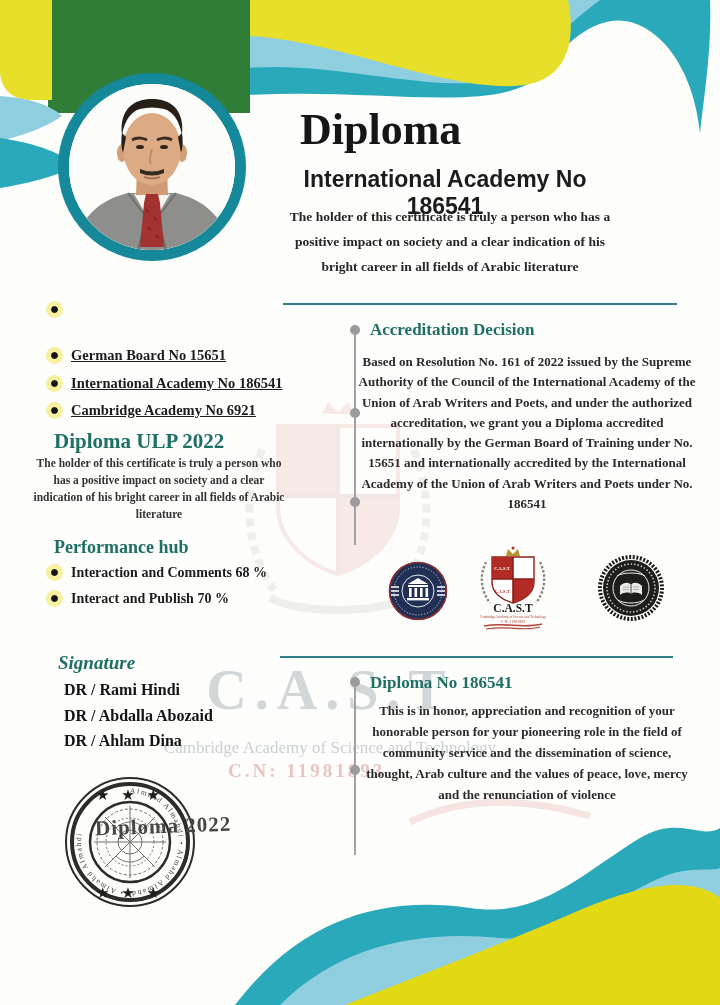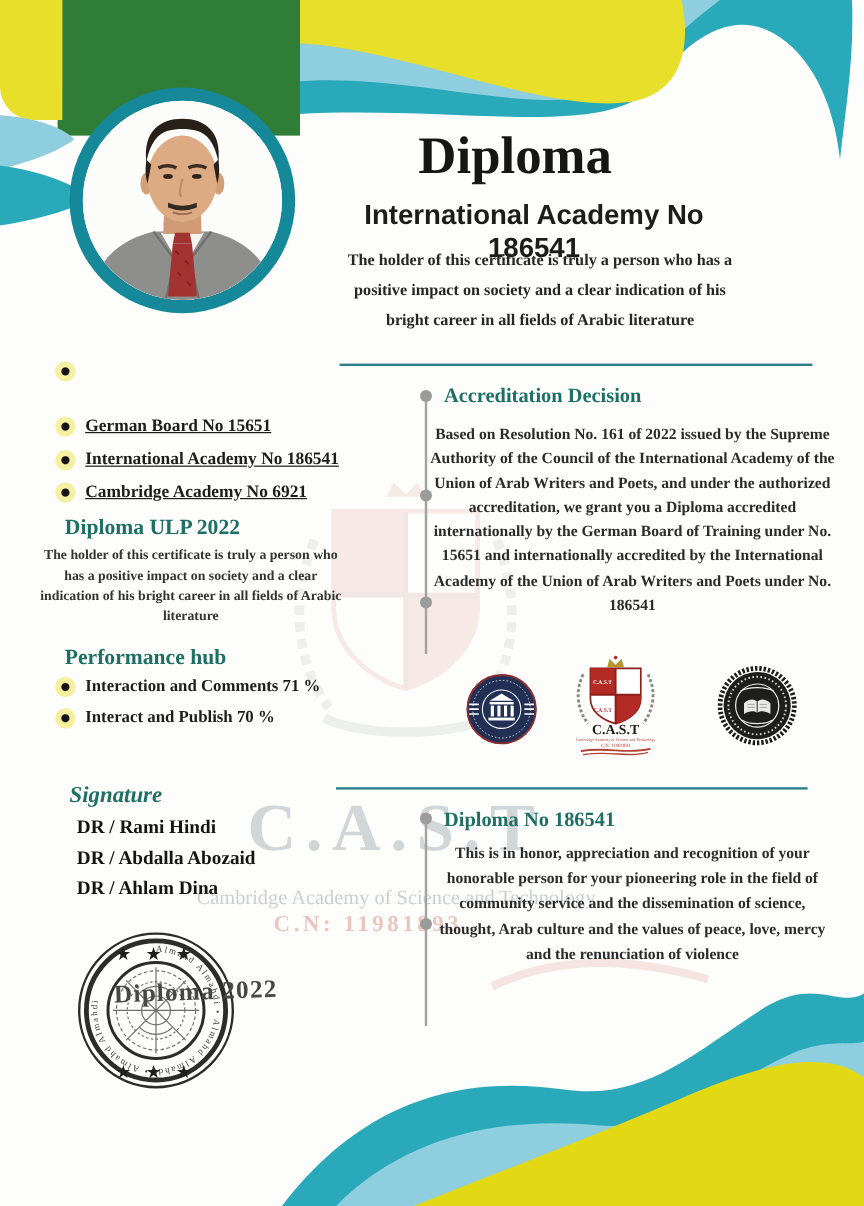--- a/index.html
+++ b/index.html
@@ -3,37 +3,37 @@
 <meta charset="utf-8">
 <style>
   html,body{margin:0;padding:0;}
   body{width:720px;height:1005px;position:relative;overflow:hidden;background:#fdfdfb;
        font-family:"Liberation Serif", serif;}
   .abs{position:absolute;}
   .wm{z-index:0;}
   .deco{z-index:1;}
   .fg{z-index:2;}
   
-  .title{left:300px;top:104px;width:210px;text-align:right;font-size:44px;font-weight:bold;color:#161616;}
+  .title{left:300px;top:104px;width:210px;text-align:left;font-size:44px;font-weight:bold;color:#161616;}
   .subtitle{left:279px;top:166px;width:332px;text-align:center;font-size:23px;font-weight:bold;
             font-family:"Liberation Sans",sans-serif;color:#1c1c1c;}
   .intro{left:282px;top:204px;width:336px;text-align:center;font-size:13.5px;font-weight:bold;
          line-height:25px;color:#262626;}
   .sep{height:2px;background:#2e7e87;}
   .sep1{left:283px;top:303px;width:394px;}
   .sep2{left:280px;top:656px;width:393px;}
   .h-teal{font-weight:bold;color:#1e6f64;}
   .name-row{left:46px;top:301px;}
   .name-txt{font-size:19px;font-weight:bold;color:#141414;}
   .cred{font-size:14.5px;font-weight:bold;color:#1d1d1d;text-decoration:underline;}
   .bullet{width:17px;height:17px;border-radius:50%;
           background:radial-gradient(circle,#141414 0 24%,#f6f0a0 32% 78%,rgba(246,240,160,0) 85%);
           display:inline-block;}
   .brow{display:flex;align-items:center;gap:8px;}
-  .ulp-h{left:54px;top:429px;font-size:18px;}
+  .ulp-h{left:54px;top:429px;font-size:21px;}
   .ulp-body{left:28px;top:455px;width:262px;text-align:center;font-size:11.5px;font-weight:bold;
             line-height:17px;color:#333;}
   .perf-h{left:54px;top:537px;font-size:18px;}
   .perf-item{font-size:14px;font-weight:bold;color:#1d1d1d;}
   .sig-h{left:58px;top:652px;font-size:19px;font-style:italic;}
   .sig-name{font-size:16px;font-weight:bold;color:#141414;}
   .acc-h{left:370px;top:320px;font-size:17px;}
   .acc-body{left:355px;top:352px;width:344px;text-align:center;font-size:13px;font-weight:bold;
             line-height:20.3px;color:#2b2b2b;}
   .dip-h{left:370px;top:673px;font-size:17px;}
@@ -133,21 +133,21 @@
   <span class="bullet"></span>
   <span class="cred">Cambridge Academy No 6921</span>
 </div>
 
 <div class="abs fg h-teal ulp-h">Diploma ULP 2022</div>
 <div class="abs fg ulp-body">The holder of this certificate is truly a person who has a positive impact on society and a clear indication of his bright career in all fields of Arabic literature</div>
 
 <div class="abs fg h-teal perf-h">Performance hub</div>
 <div class="abs fg brow" style="left:46px;top:564px;">
   <span class="bullet"></span>
-  <span class="perf-item">Interaction and Comments 71 %</span>
+  <span class="perf-item">Interaction and Comments 68 %</span>
 </div>
 <div class="abs fg brow" style="left:46px;top:590px;">
   <span class="bullet"></span>
   <span class="perf-item">Interact and Publish 70 %</span>
 </div>
 
 <div class="abs fg h-teal sig-h">Signature</div>
 <div class="abs fg sig-name" style="left:64px;top:681px;">DR / Rami Hindi</div>
 <div class="abs fg sig-name" style="left:64px;top:707px;">DR / Abdalla Abozaid</div>
 <div class="abs fg sig-name" style="left:64px;top:732px;">DR / Ahlam Dina</div>

